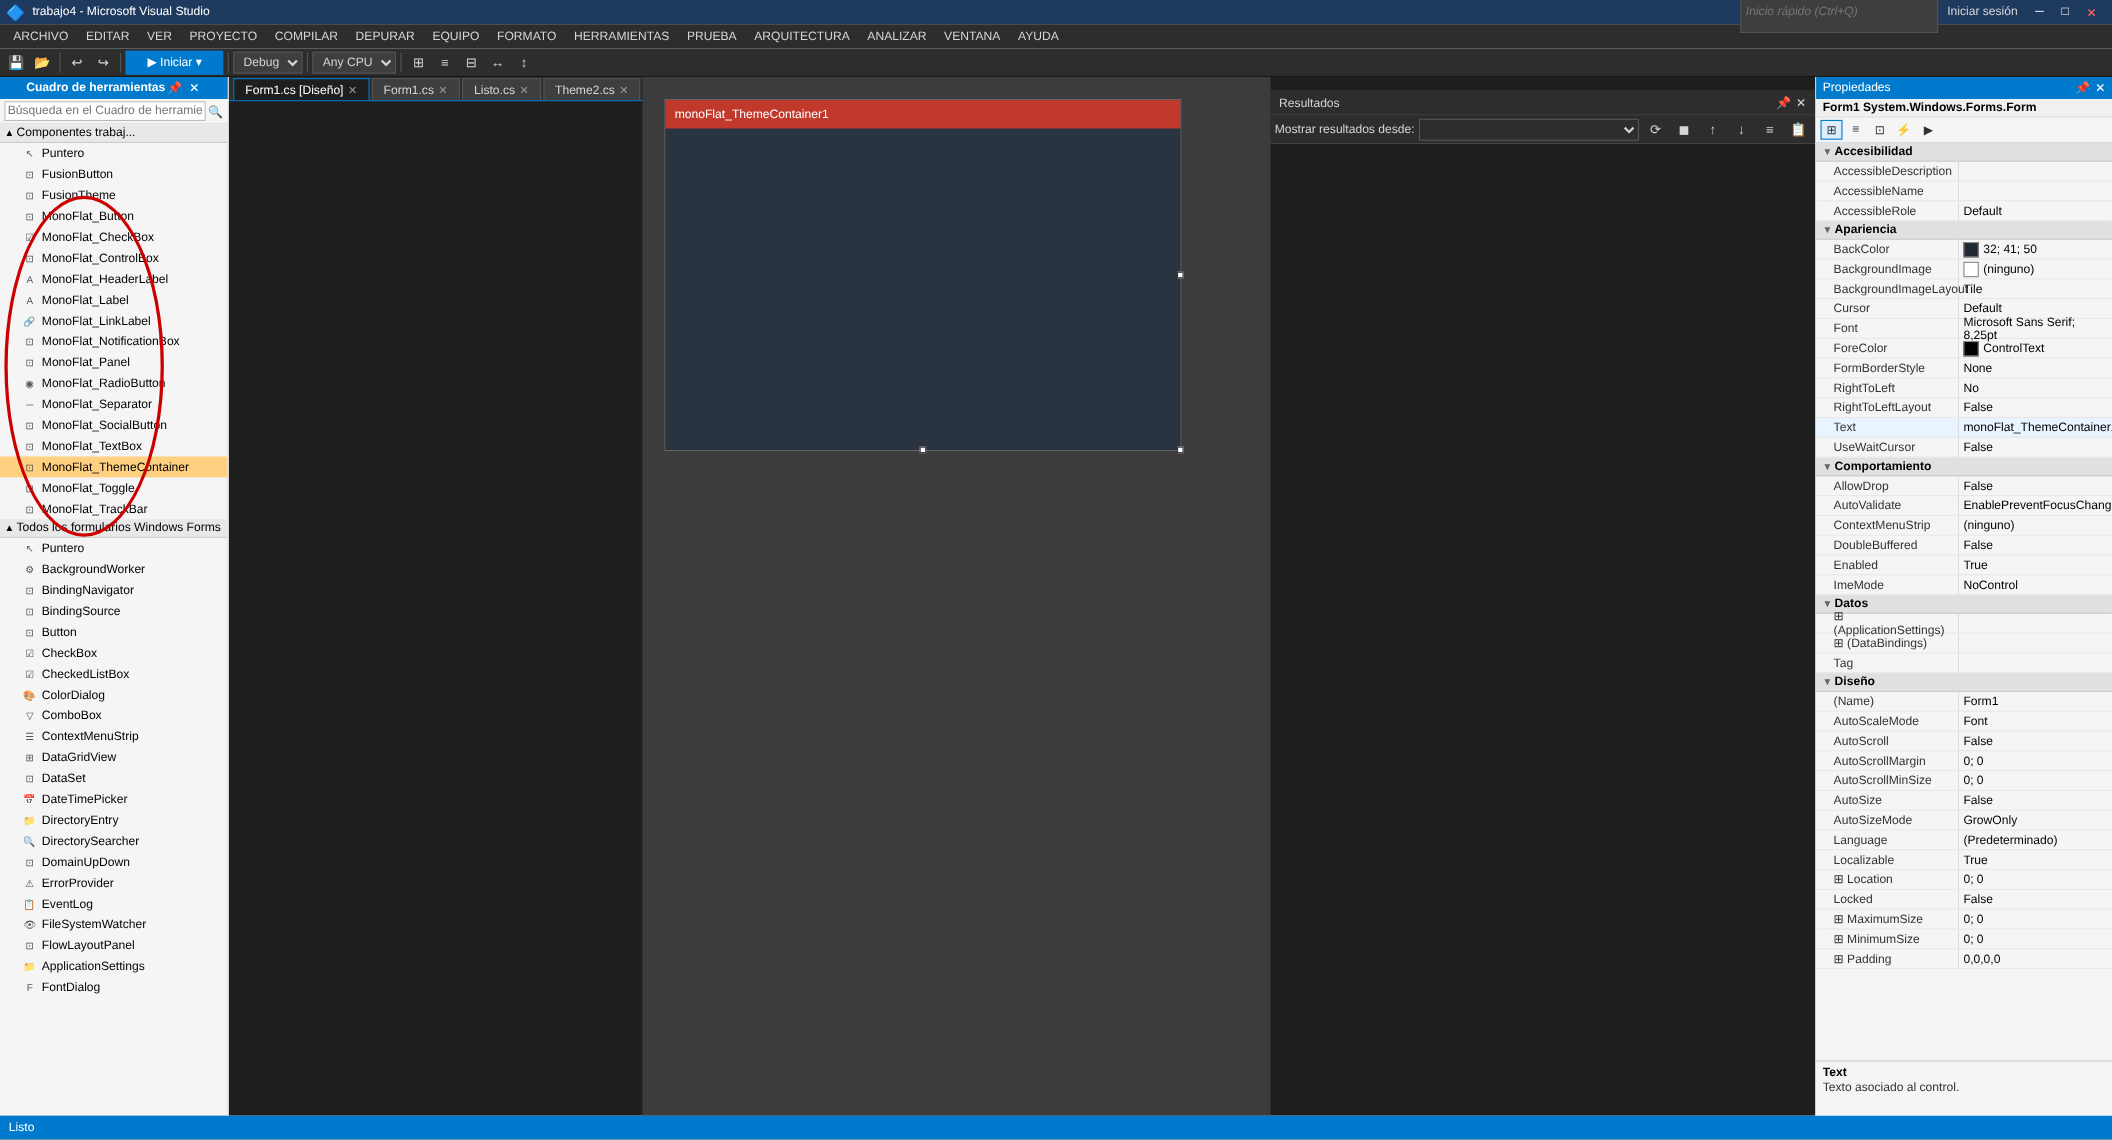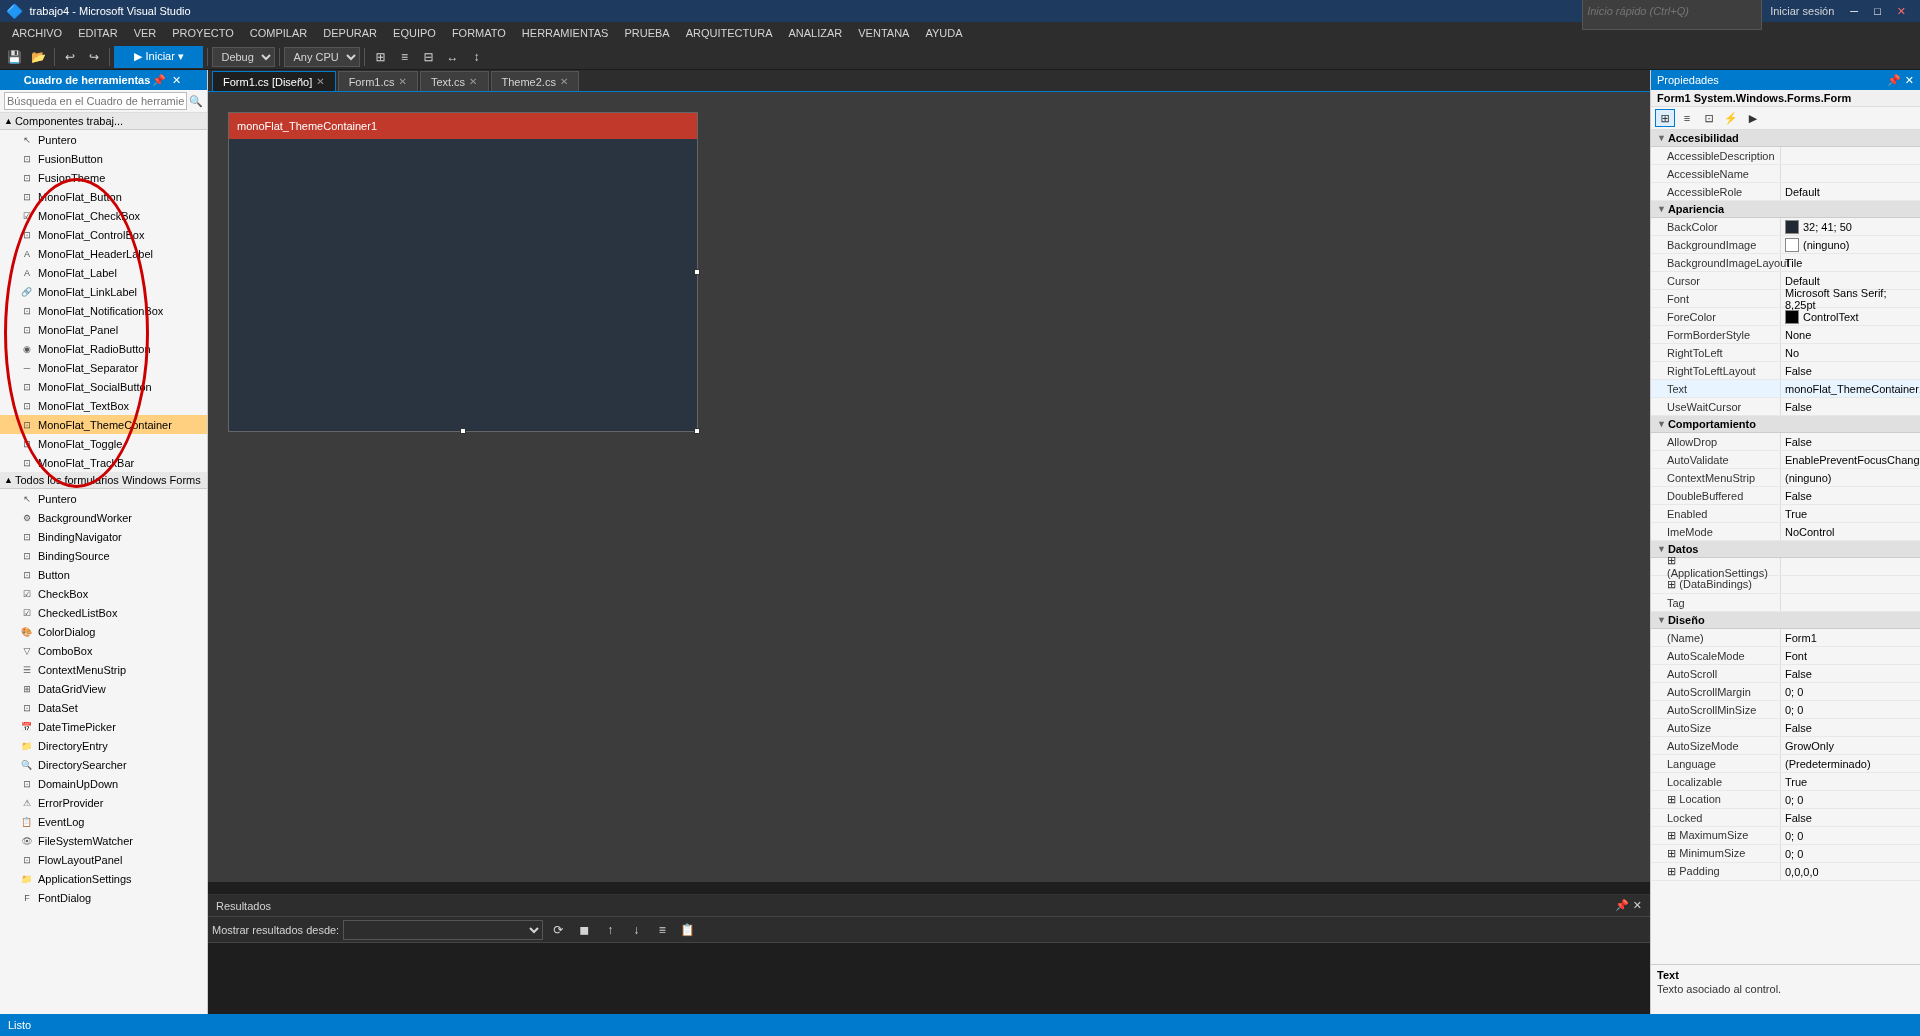--- a/index.html
+++ b/index.html
@@ -124,21 +124,21 @@
       cursor: pointer; display: flex; align-items: center; gap: 4px;
       font-size: 11px; margin-right: 2px;
     }
     .tab.active { background: #1e1e1e; color: #ffffff; border-color: #007acc; }
     .tab-close { color: #999; font-size: 10px; cursor: pointer; }
 
     
     .editor-area {
       flex: 1;
       display: flex;
-      flex-direction: column;
+      flex-direction: row;
       background: #1e1e1e;
       overflow: hidden;
     }
     .design-canvas {
       flex: 1;
       background: #3c3c3c;
       position: relative;
       overflow: hidden;
     }
     .design-surface {
@@ -550,21 +550,21 @@
     <div class="tab-bar">
       <div class="tab active">
         <span>Form1.cs [Diseño]</span>
         <span class="tab-close">✕</span>
       </div>
       <div class="tab">
         <span>Form1.cs</span>
         <span class="tab-close">✕</span>
       </div>
       <div class="tab">
-        <span>Text.cs</span>
+        <span>Listo.cs</span>
         <span class="tab-close">✕</span>
       </div>
       <div class="tab">
         <span>Theme2.cs</span>
         <span class="tab-close">✕</span>
       </div>
     </div>
 
     <div class="design-canvas">
       <div class="design-surface">

